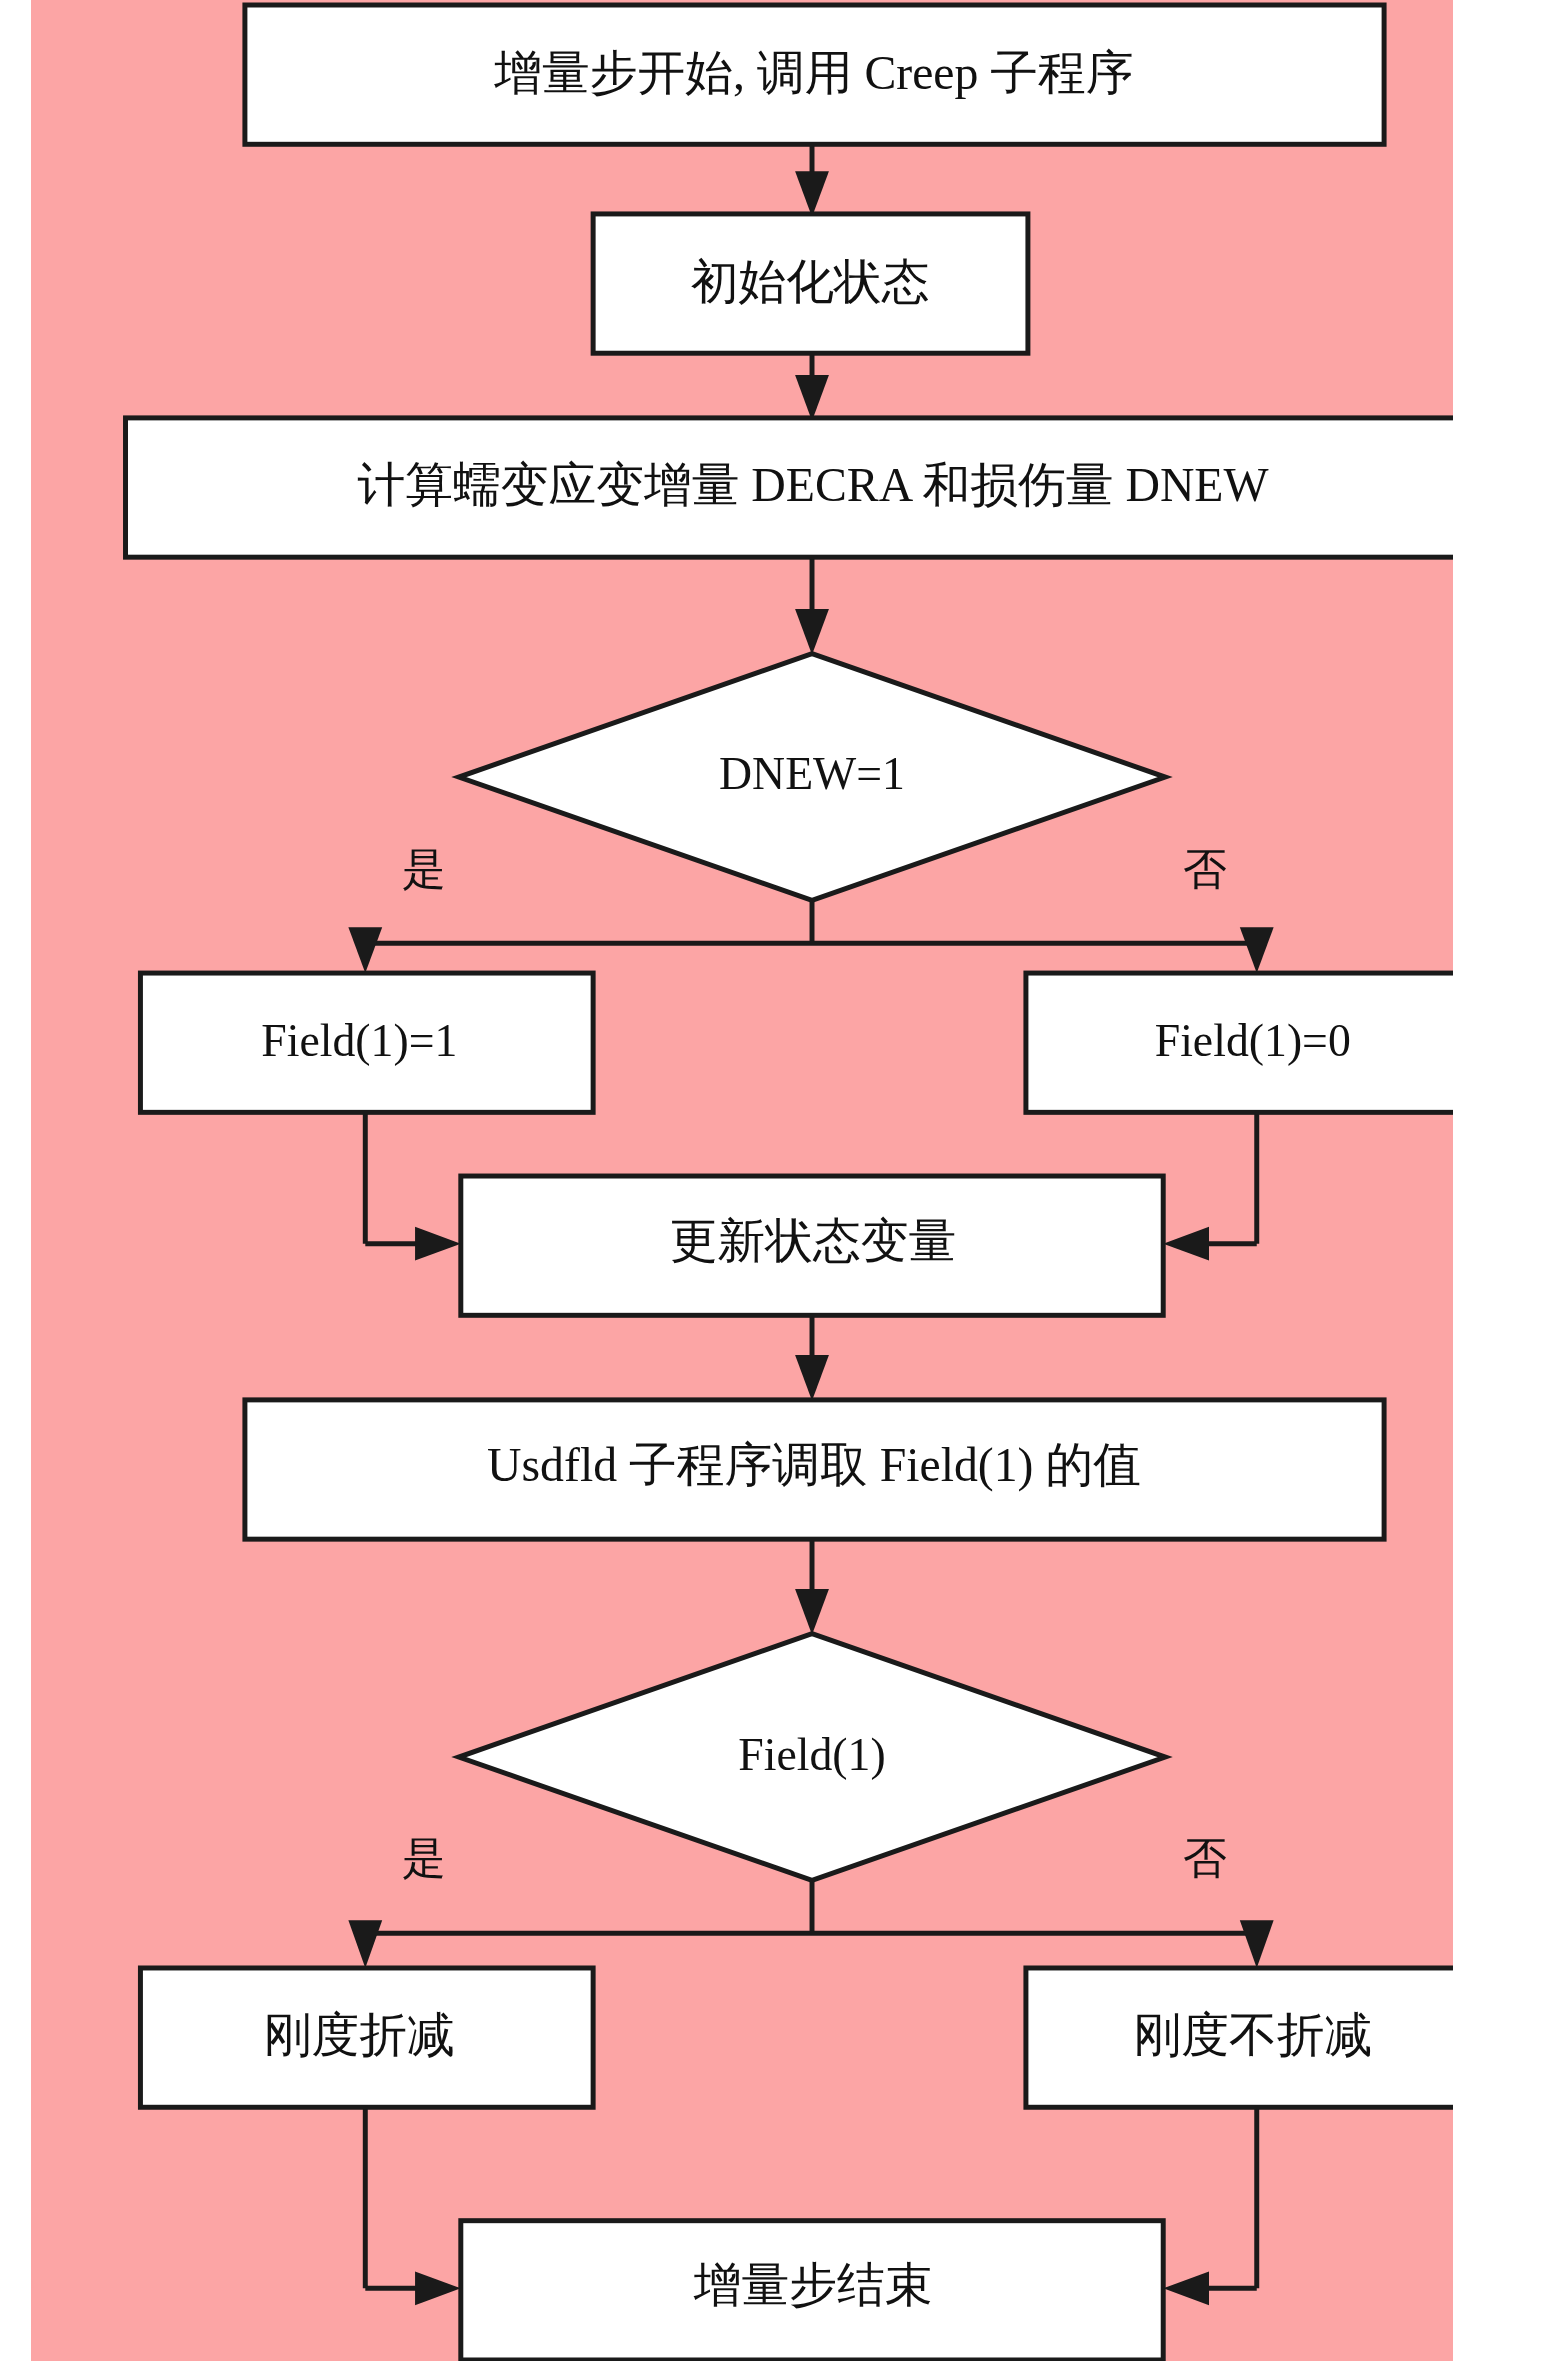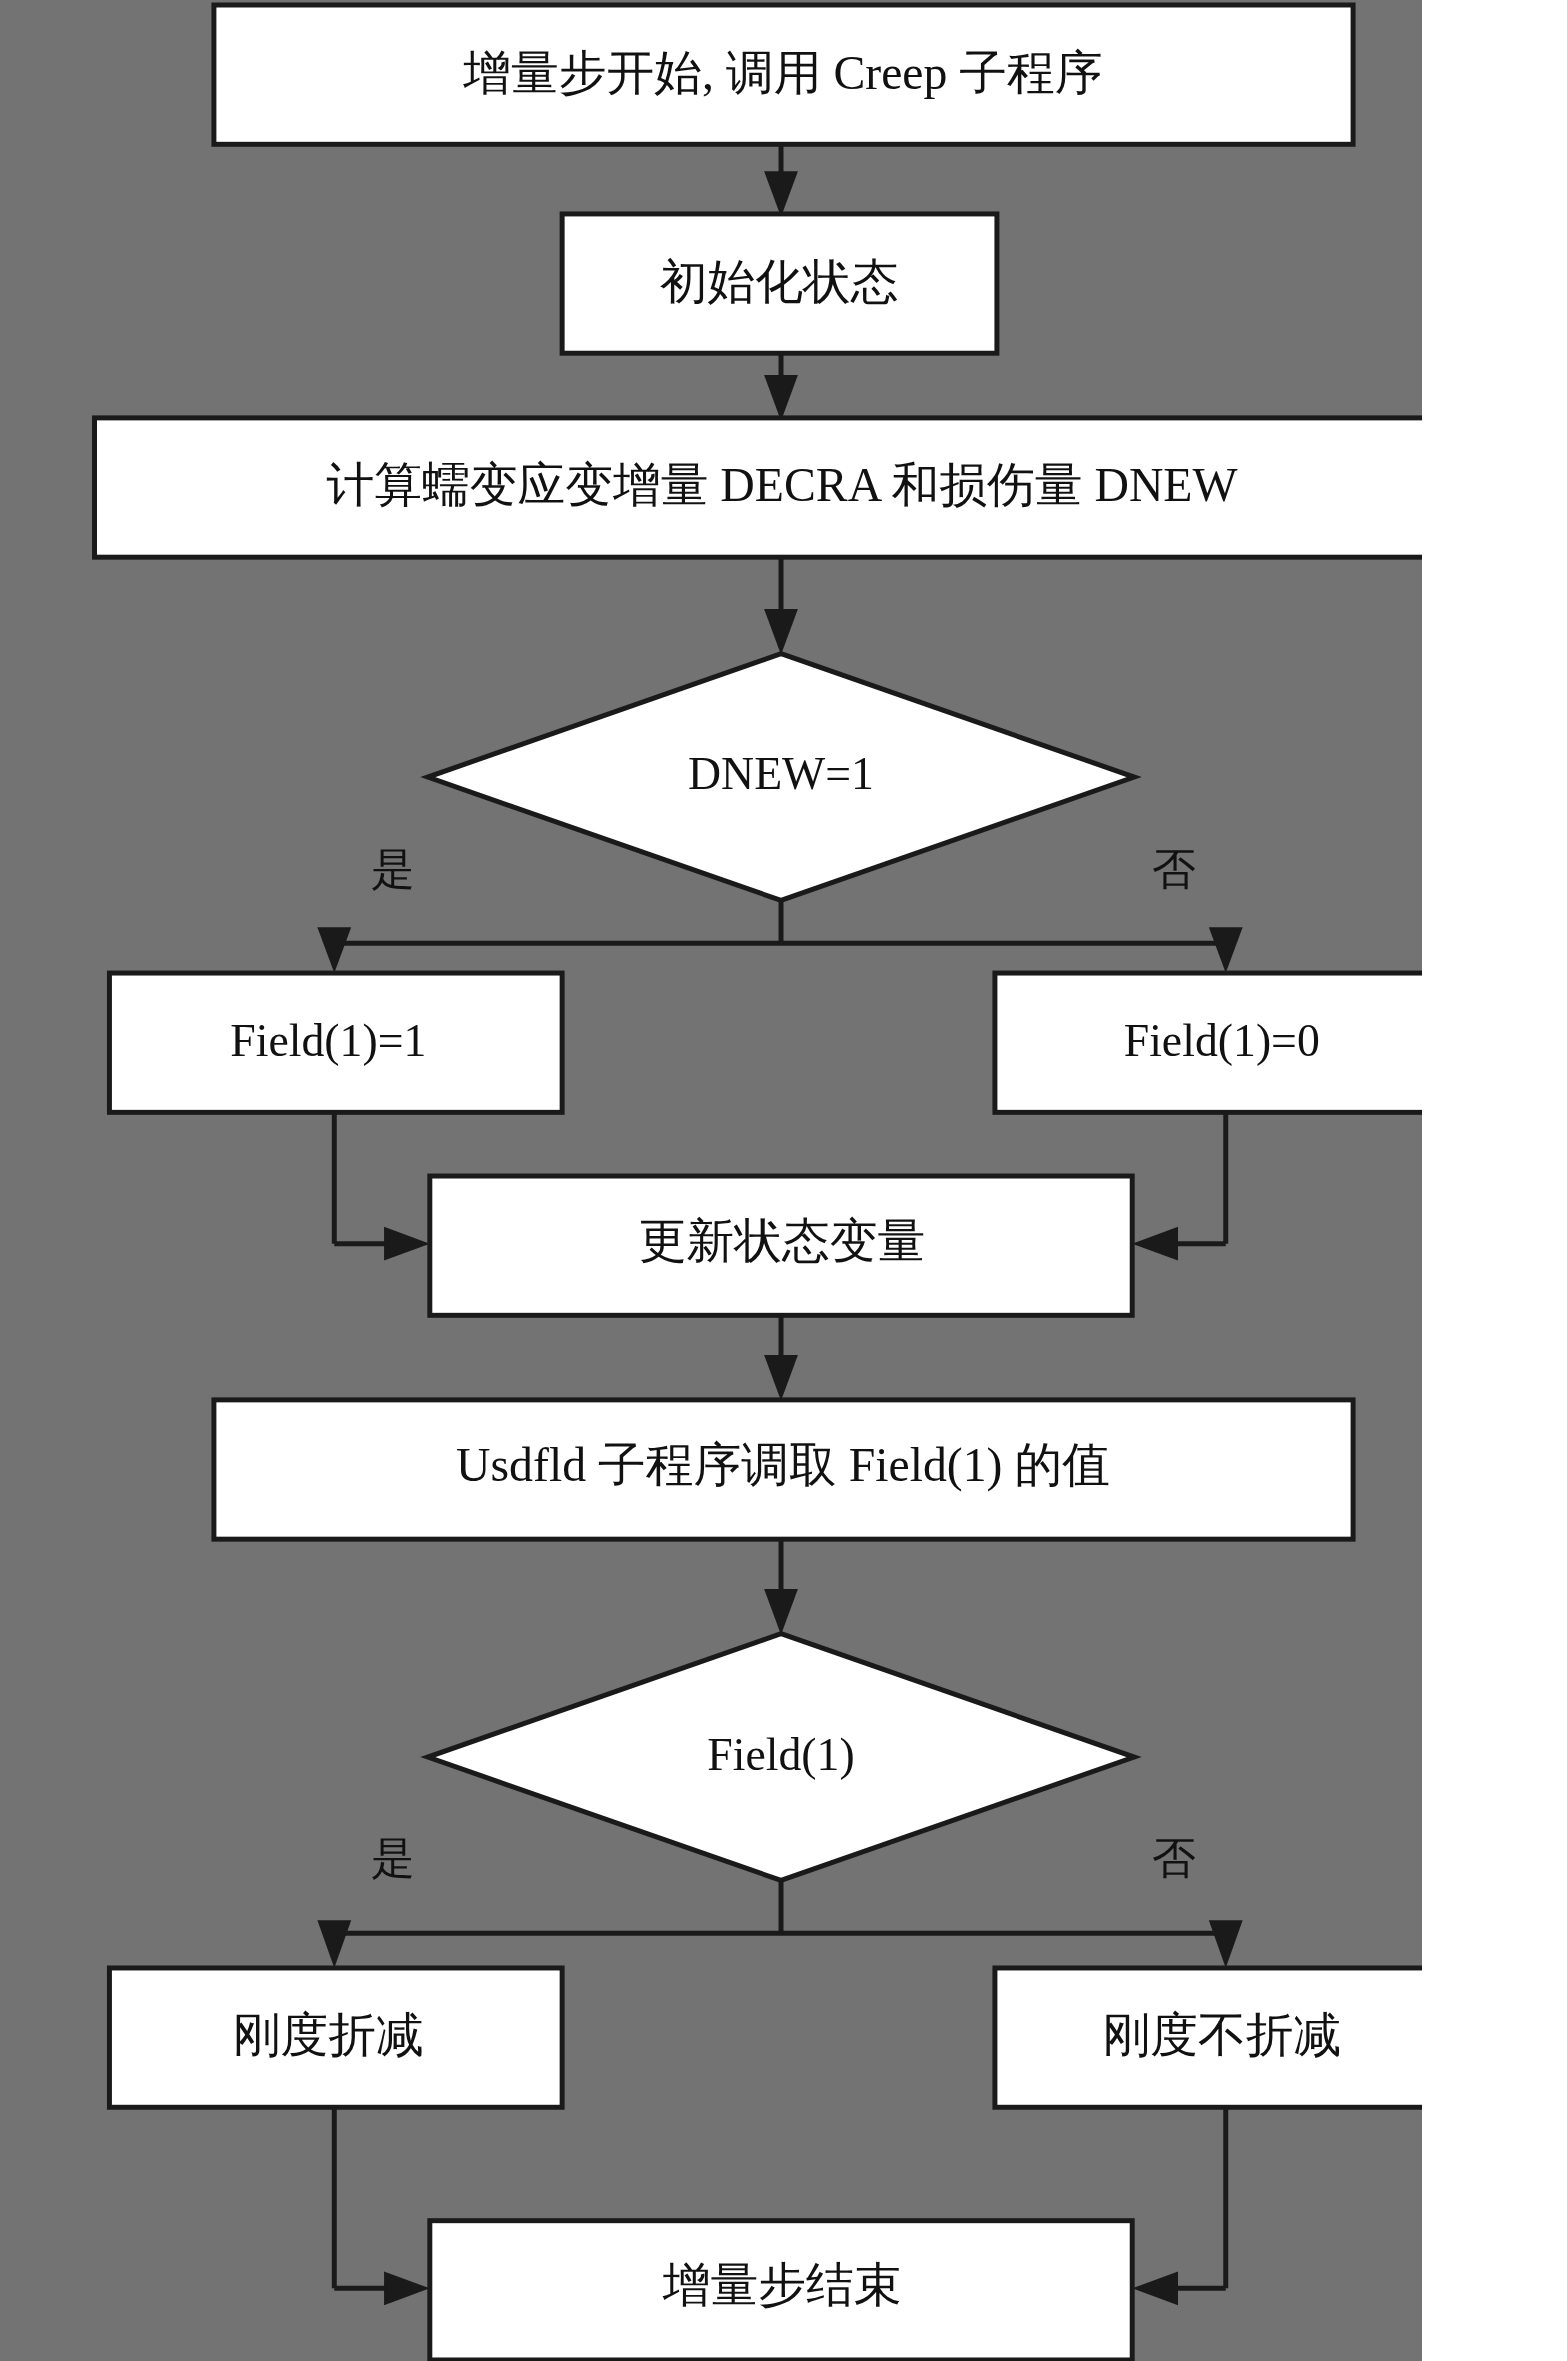--- a/index.html
+++ b/index.html
@@ -5,23 +5,24 @@
 <style>
   html, body {
     margin: 0;
     padding: 0;
     background: #ffffff;
   }
   #page {
     position: relative;
     width: 1422px;
     height: 2361px;
-    background: #737373;
+    background: #fca5a5;
     overflow: hidden;
     font-family: "Liberation Serif", "DejaVu Serif", serif;
+    margin-left: 31px;
   }
   svg.flow {
     position: absolute;
     left: 0;
     top: 0;
     width: 1567px;
     height: 2361px;
     display: block;
   }
   .shape-fill { fill: #ffffff; }

